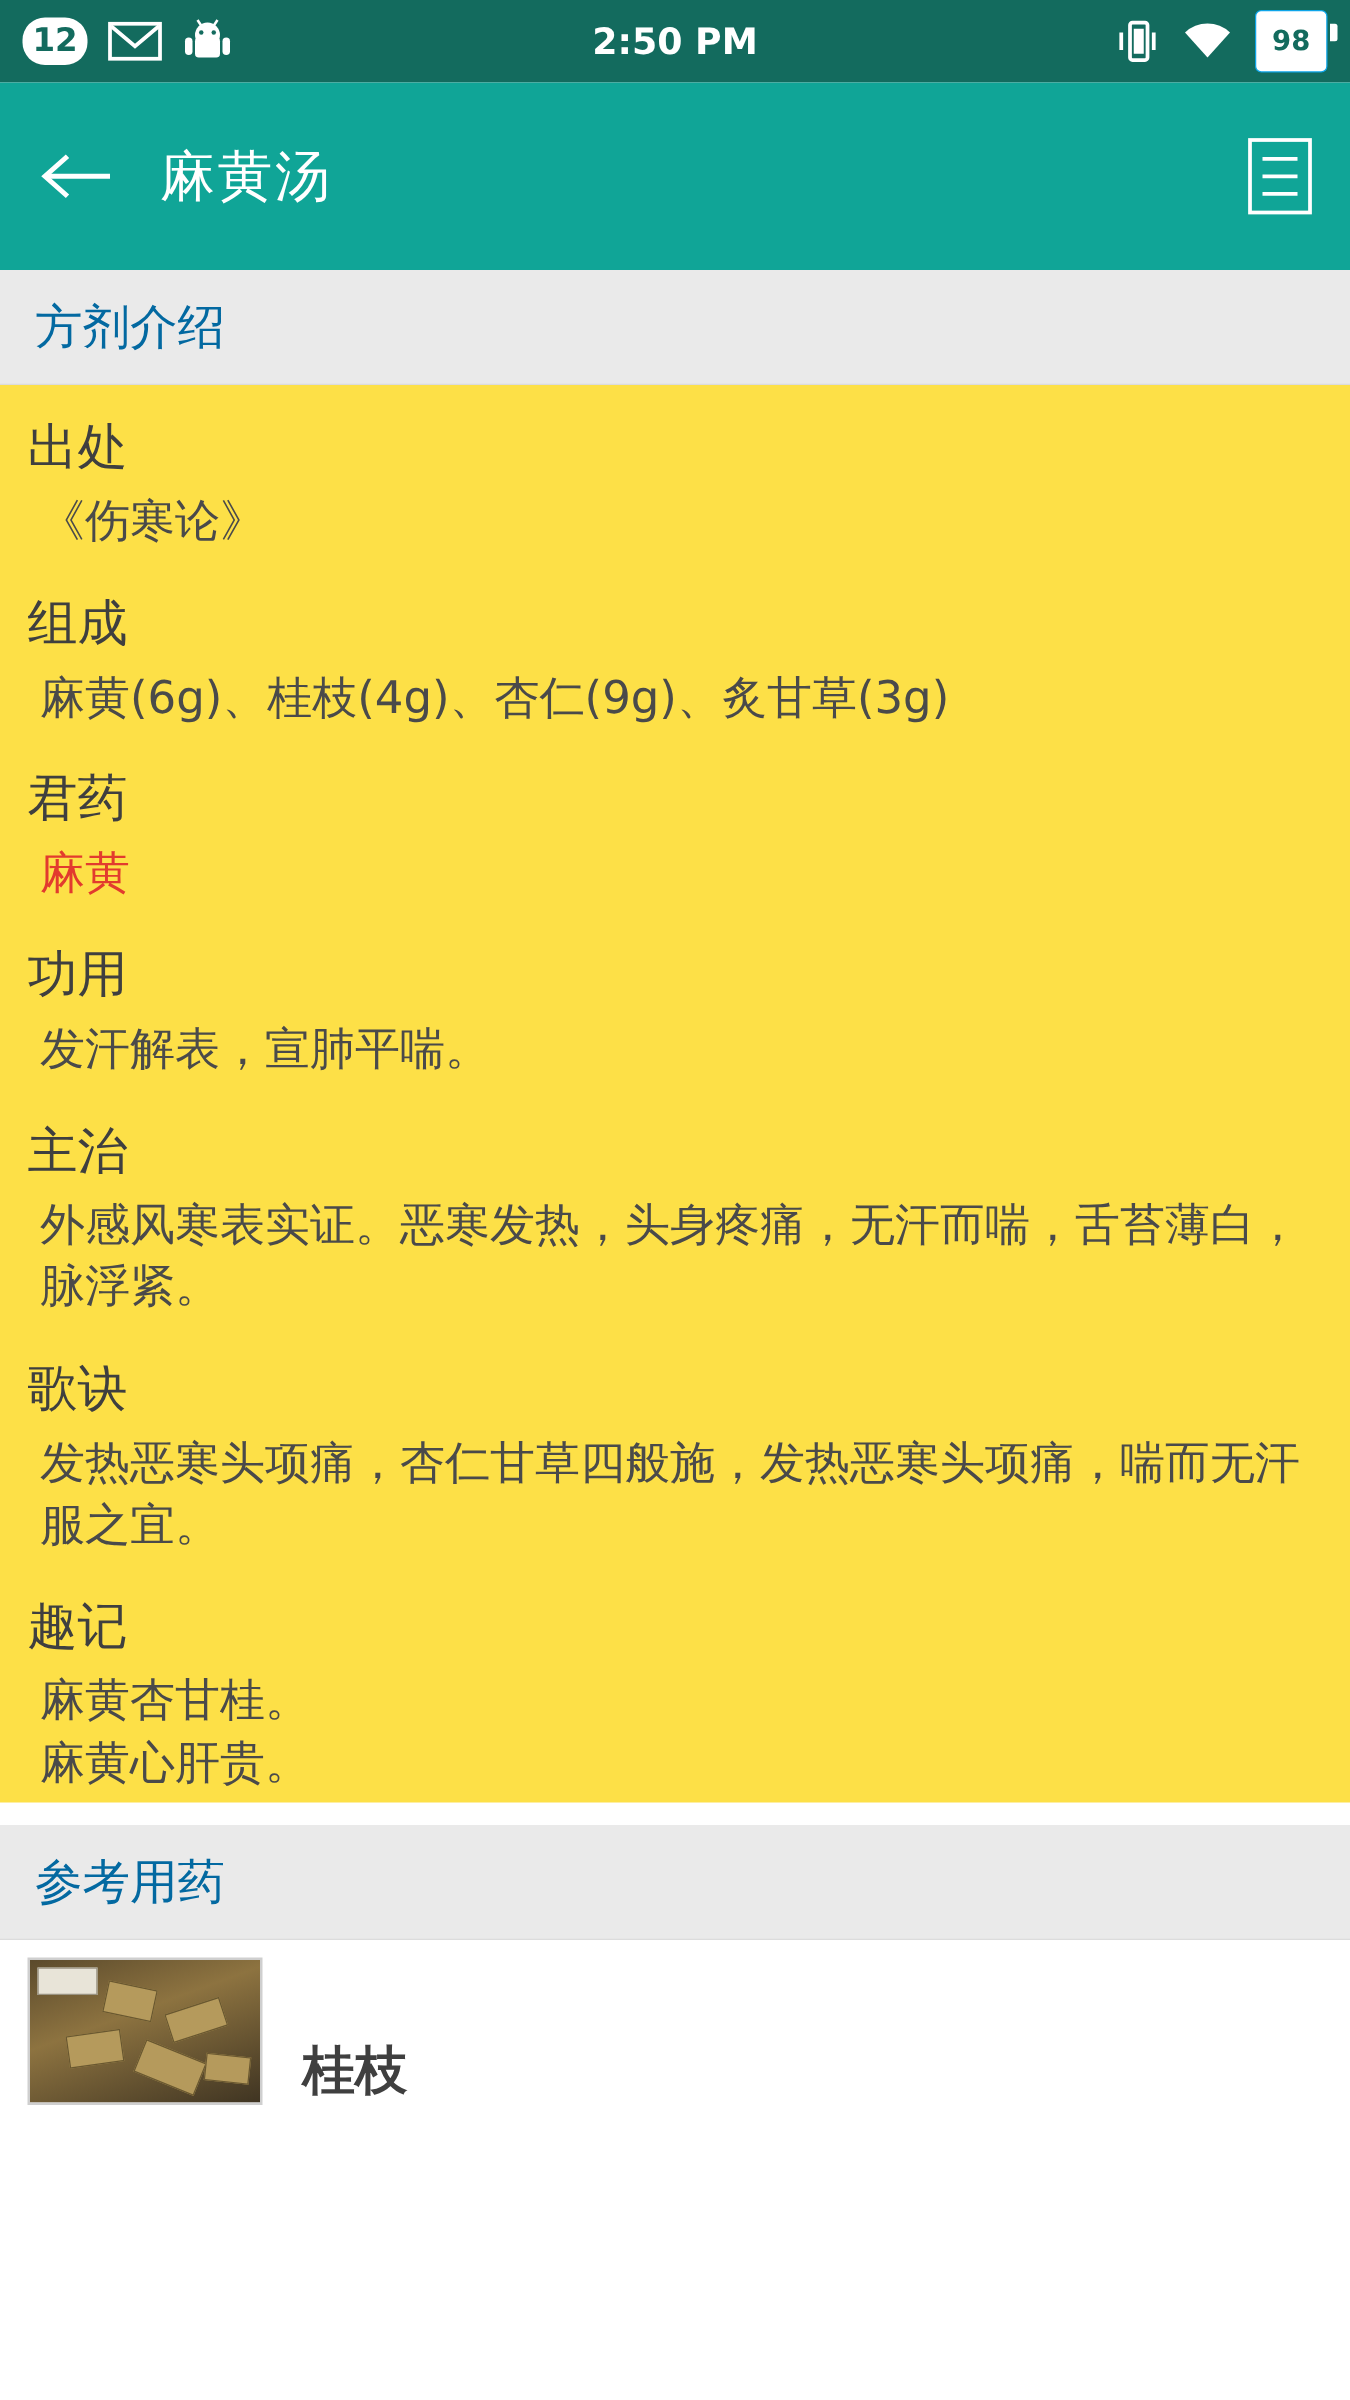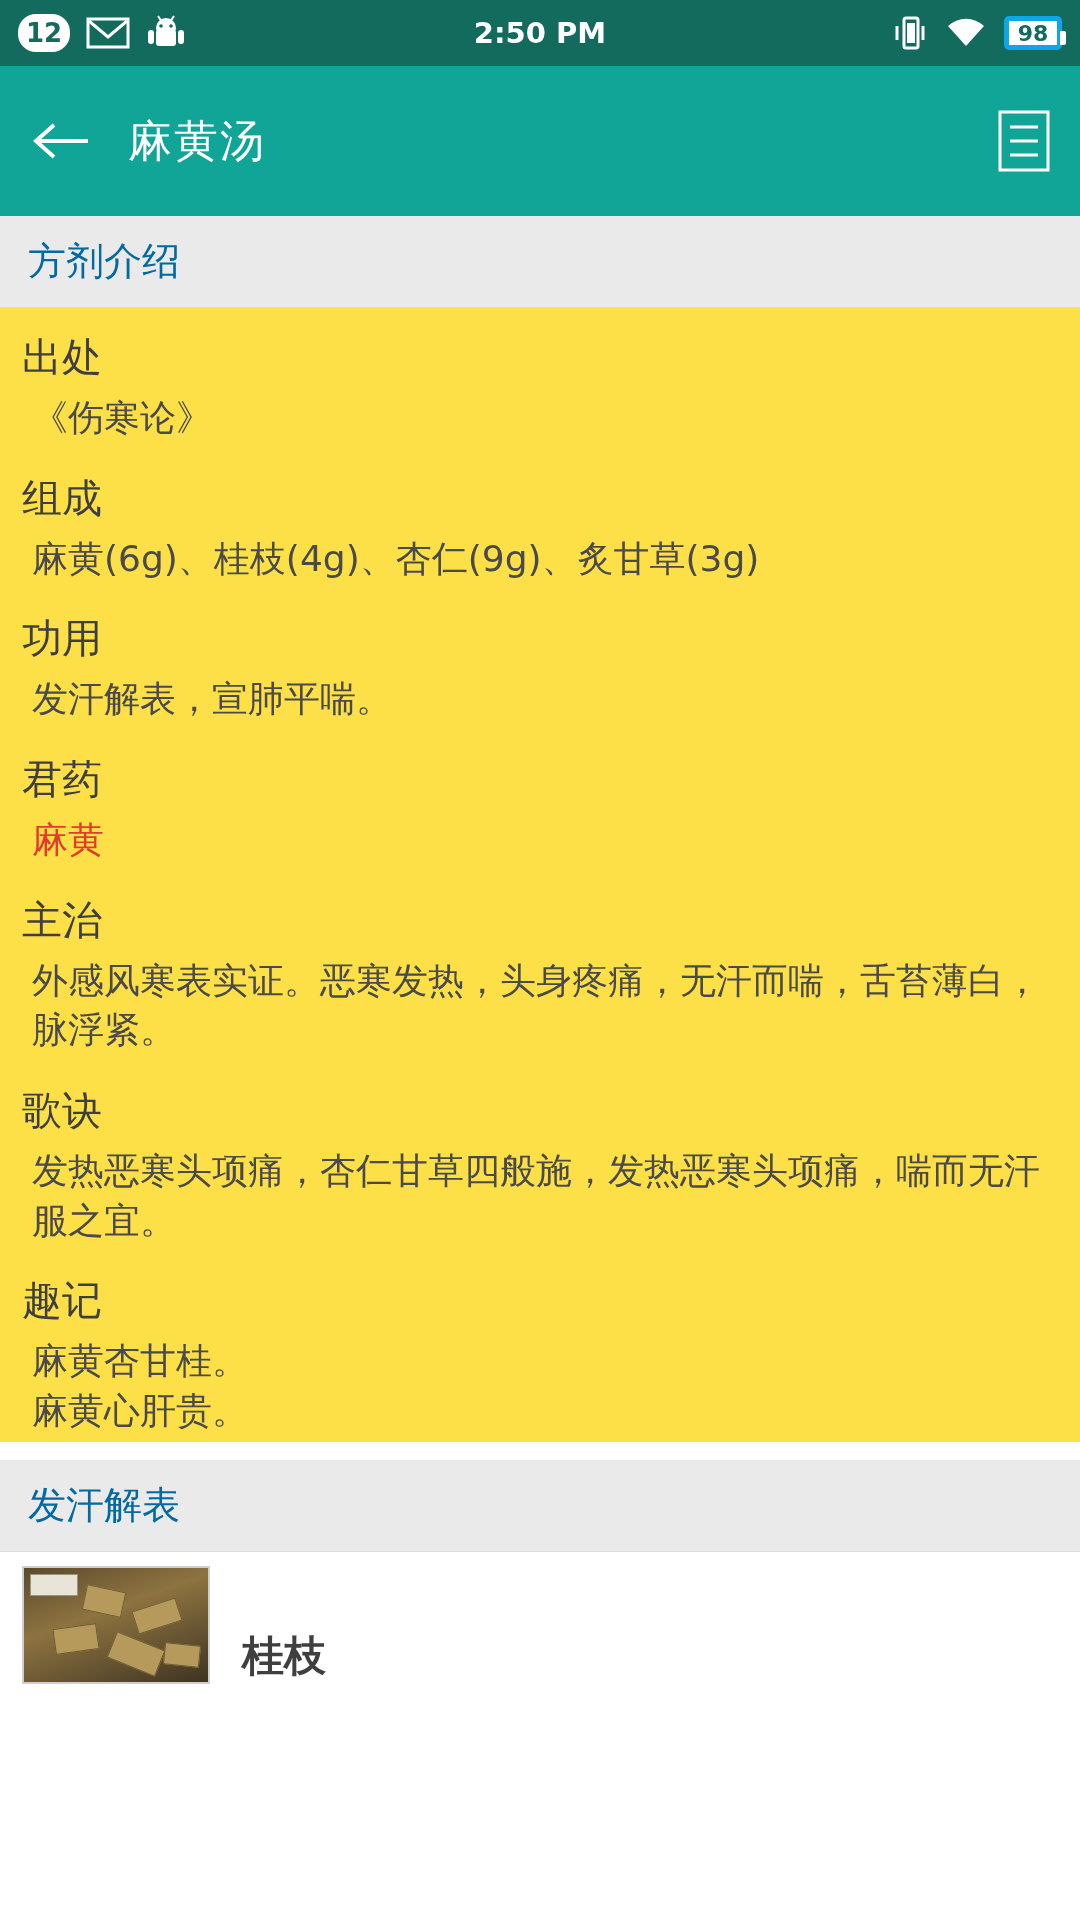--- a/index.html
+++ b/index.html
@@ -32,23 +32,23 @@
   .mail-icon svg, .android-icon svg, .vibrate-icon svg, .wifi-icon svg { display: block; }
   .status-time {
     position: absolute; left: 0; right: 0;
     text-align: center;
     font-size: 29px; font-weight: bold;
     pointer-events: none;
     color:#ffffff;
   }
   .status-bar-inner { position: relative; width: 100%; display: flex; align-items: center; }
   .battery {
-    border: 5px solid #0ea5e9;
+    border: 1px solid #0ea5e9;
     border-radius: 5px;
-    width: 58px; height: 34px;
+    width: 58px; height: 50px;
     font-size: 22px; font-weight: bold;
     color: #136b5e; background: #ffffff;
     display: flex; align-items: center; justify-content: center;
     position: relative;
   }
   .battery:after {
     content: ""; position: absolute; right: -9px; top: 10px;
     width: 6px; height: 14px; background: #ffffff; border-radius: 0 2px 2px 0;
   }
 
@@ -199,48 +199,48 @@
     <div class="field-label">出处</div>
     <div class="field-value">《伤寒论》</div>
   </div>
 
   <div class="field">
     <div class="field-label">组成</div>
     <div class="field-value">麻黄(6g)、桂枝(4g)、杏仁(9g)、炙甘草(3g)</div>
   </div>
 
   <div class="field">
+    <div class="field-label">君药</div>
+    <div class="field-value highlight">麻黄</div>
+  </div>
+
+  <div class="field">
     <div class="field-label">功用</div>
     <div class="field-value">发汗解表，宣肺平喘。</div>
-  </div>
-
-  <div class="field">
-    <div class="field-label">君药</div>
-    <div class="field-value highlight">麻黄</div>
   </div>
 
   <div class="field">
     <div class="field-label">主治</div>
     <div class="field-value">外感风寒表实证。恶寒发热，头身疼痛，无汗而喘，舌苔薄白，脉浮紧。</div>
   </div>
 
   <div class="field">
     <div class="field-label">歌诀</div>
     <div class="field-value">发热恶寒头项痛，杏仁甘草四般施，发热恶寒头项痛，喘而无汗服之宜。</div>
   </div>
 
   <div class="field">
     <div class="field-label">趣记</div>
     <div class="field-value" style="white-space:pre-line;">麻黄杏甘桂。
 麻黄心肝贵。</div>
   </div>
 
 </div>
 
-<div class="section-header" style="margin-top:18px;">发汗解表</div>
+<div class="section-header" style="margin-top:18px;">参考用药</div>
 
 <div class="ref-item">
   <div class="ref-thumb">
     <span class="label-strip"></span>
     <span class="chip" style="left:60px; top:20px; width:40px; height:26px; transform:rotate(12deg);"></span>
     <span class="chip" style="left:110px; top:36px; width:46px; height:24px; transform:rotate(-18deg);"></span>
     <span class="chip" style="left:30px; top:58px; width:44px; height:26px; transform:rotate(-8deg);"></span>
     <span class="chip" style="left:86px; top:72px; width:52px; height:28px; transform:rotate(22deg);"></span>
     <span class="chip" style="left:140px; top:76px; width:36px; height:22px; transform:rotate(6deg);"></span>
   </div>

